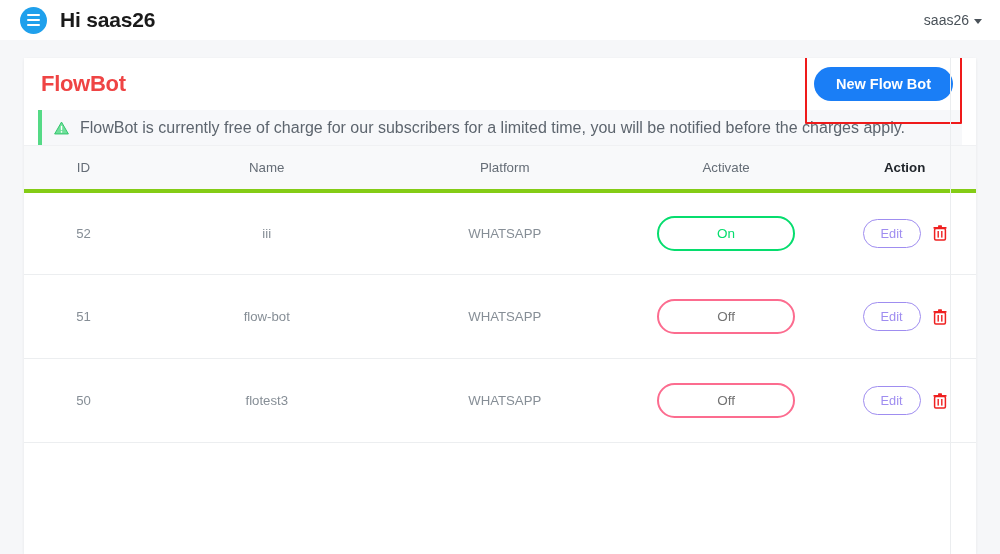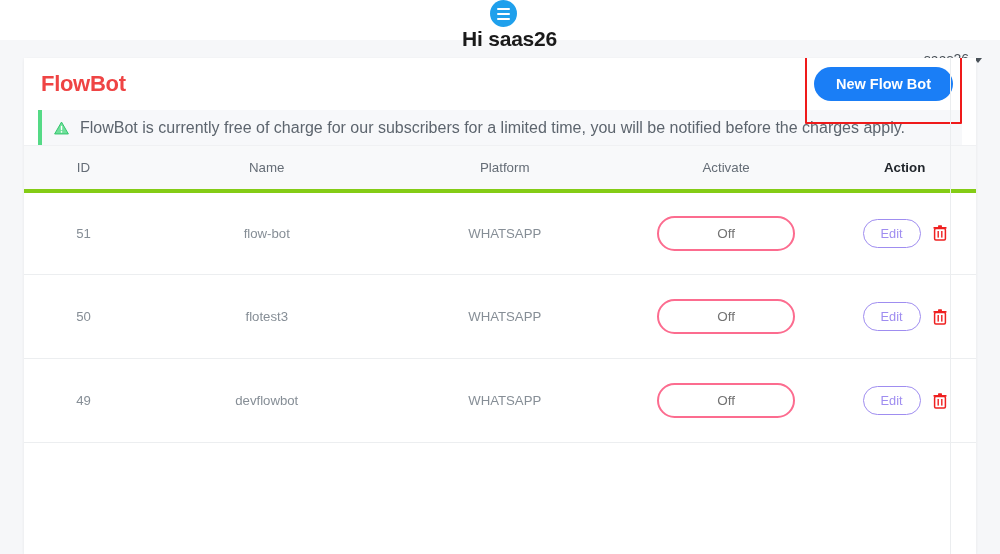--- a/index.html
+++ b/index.html
@@ -12,21 +12,20 @@
   }
 
   
   .topbar {
     height: 40px;
     background: #ffffff;
     display: flex;
     align-items: center;
     padding: 0 14px 0 20px;
     position: relative;
-    flex-direction: column;
   }
   .hamburger-btn {
     width: 27px; height: 27px;
     border-radius: 50%;
     background: #1fa0ec;
     display: flex; flex-direction: column;
     align-items: center; justify-content: center;
     gap: 3px;
     flex: none;
     cursor: pointer;
@@ -232,20 +231,40 @@
       <thead>
         <tr>
           <th class="col-id">ID</th>
           <th class="col-name">Name</th>
           <th class="col-platform">Platform</th>
           <th class="col-activate">Activate</th>
           <th class="col-action strong">Action</th>
         </tr>
       </thead>
       <tbody id="table-body">
+          <tr>
+            <td class="col-id">52</td>
+            <td class="col-name">iii</td>
+            <td class="col-platform">WHATSAPP</td>
+            <td class="col-activate"><span class="toggle-pill toggle-on">On</span></td>
+            <td class="col-action">
+              <div class="action-cell">
+                <button class="edit-btn">Edit</button>
+                <button class="trash-btn">
+                  <svg class="trash-icon" viewBox="0 0 14 16">
+                    <rect x="1.6" y="3.6" width="10.8" height="11.4" rx="1.2" fill="none" stroke="#ef2020" stroke-width="1.5"></rect>
+                    <rect x="0.4" y="2" width="13.2" height="1.7" rx="0.6" fill="#ef2020"></rect>
+                    <rect x="5" y="0.3" width="4" height="1.9" rx="0.7" fill="#ef2020"></rect>
+                    <rect x="4.5" y="6" width="1.4" height="6.6" fill="#ef2020"></rect>
+                    <rect x="8.1" y="6" width="1.4" height="6.6" fill="#ef2020"></rect>
+                  </svg>
+                </button>
+              </div>
+            </td>
+          </tr>
           <tr>
             <td class="col-id">51</td>
             <td class="col-name">flow-bot</td>
             <td class="col-platform">WHATSAPP</td>
             <td class="col-activate"><span class="toggle-pill toggle-off">Off</span></td>
             <td class="col-action">
               <div class="action-cell">
                 <button class="edit-btn">Edit</button>
                 <button class="trash-btn">
                   <svg class="trash-icon" viewBox="0 0 14 16">
@@ -272,38 +291,18 @@
                     <rect x="1.6" y="3.6" width="10.8" height="11.4" rx="1.2" fill="none" stroke="#ef2020" stroke-width="1.5"></rect>
                     <rect x="0.4" y="2" width="13.2" height="1.7" rx="0.6" fill="#ef2020"></rect>
                     <rect x="5" y="0.3" width="4" height="1.9" rx="0.7" fill="#ef2020"></rect>
                     <rect x="4.5" y="6" width="1.4" height="6.6" fill="#ef2020"></rect>
                     <rect x="8.1" y="6" width="1.4" height="6.6" fill="#ef2020"></rect>
                   </svg>
                 </button>
               </div>
             </td>
           </tr>
-          <tr>
-            <td class="col-id">49</td>
-            <td class="col-name">devflowbot</td>
-            <td class="col-platform">WHATSAPP</td>
-            <td class="col-activate"><span class="toggle-pill toggle-off">Off</span></td>
-            <td class="col-action">
-              <div class="action-cell">
-                <button class="edit-btn">Edit</button>
-                <button class="trash-btn">
-                  <svg class="trash-icon" viewBox="0 0 14 16">
-                    <rect x="1.6" y="3.6" width="10.8" height="11.4" rx="1.2" fill="none" stroke="#ef2020" stroke-width="1.5"></rect>
-                    <rect x="0.4" y="2" width="13.2" height="1.7" rx="0.6" fill="#ef2020"></rect>
-                    <rect x="5" y="0.3" width="4" height="1.9" rx="0.7" fill="#ef2020"></rect>
-                    <rect x="4.5" y="6" width="1.4" height="6.6" fill="#ef2020"></rect>
-                    <rect x="8.1" y="6" width="1.4" height="6.6" fill="#ef2020"></rect>
-                  </svg>
-                </button>
-              </div>
-            </td>
-          </tr>
         </tbody>
     </table>
 
     <div class="edge-line"></div>
   </div>
 </div>
 
 </body></html>

